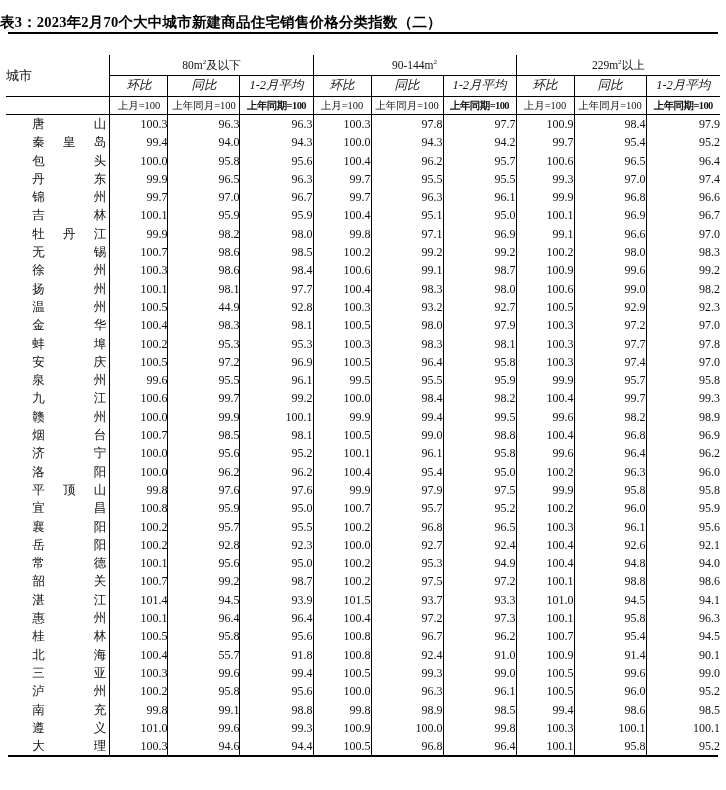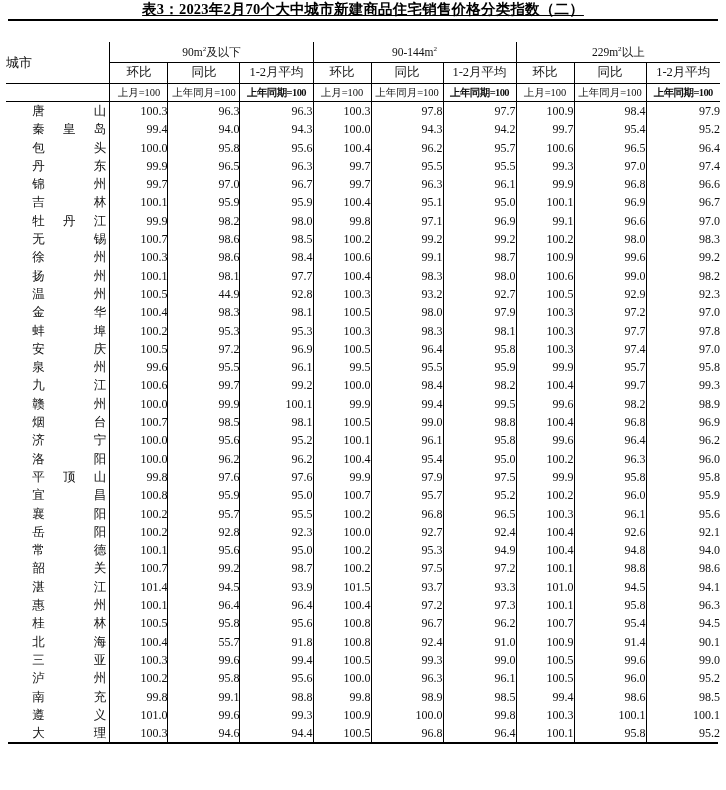--- a/index.html
+++ b/index.html
@@ -16,29 +16,29 @@
   }
 
   .page {
     width: 726px;
     height: 790px;
     position: relative;
     box-sizing: border-box;
   }
 
   .title {
-    text-align: center;
+    text-align: left;
     font-family: "Liberation Serif", "DejaVu Serif", serif;
     font-weight: bold;
     font-size: 14.5px;
     letter-spacing: 0.2px;
+    padding-top: 13px;
     padding-bottom: 0;
     color: #000;
     white-space: nowrap;
-    text-decoration: underline;
   }
 
   table.main {
     border-collapse: collapse;
     width: 710px;
     margin: 0 auto;
     margin-top: 21px;
     table-layout: fixed;
     font-size: 11.5px;
   }
@@ -71,20 +71,21 @@
     line-height: 1.05;
   }
 
   .hdr-group {
     height: 20px;
     font-size: 11.5px;
   }
   .hdr-kind {
     height: 20px;
     font-size: 12.5px;
+    font-style: italic;
   }
   .hdr-base {
     height: 17px;
     font-size: 10.5px;
     margin-top: 6px;
   }
   .hdr-base.tight {
     letter-spacing: -0.6px;
     font-weight: bold;
   }
@@ -159,21 +160,21 @@
       <col style="width:58px">
         <col style="width:72px">
         <col style="width:73px">
       <col style="width:58px">
         <col style="width:72px">
         <col style="width:74px">
     </colgroup>
     <thead>
       <tr>
         <td rowspan="2" class="city-head">城市</td>
-        <td colspan="3" class="hdr-group"><span>90m</span><sup>2</sup><span>及以下</span></td>
+        <td colspan="3" class="hdr-group"><span>80m</span><sup>2</sup><span>及以下</span></td>
         <td colspan="3" class="hdr-group"><span>90-144m</span><sup>2</sup><span></span></td>
         <td colspan="3" class="hdr-group"><span>229m</span><sup>2</sup><span>以上</span></td>
       </tr>
       <tr>
         <td class="hdr-kind">环比</td>
         <td class="hdr-kind">同比</td>
         <td class="hdr-kind">1-2月平均</td>
         <td class="hdr-kind">环比</td>
         <td class="hdr-kind">同比</td>
         <td class="hdr-kind">1-2月平均</td>

